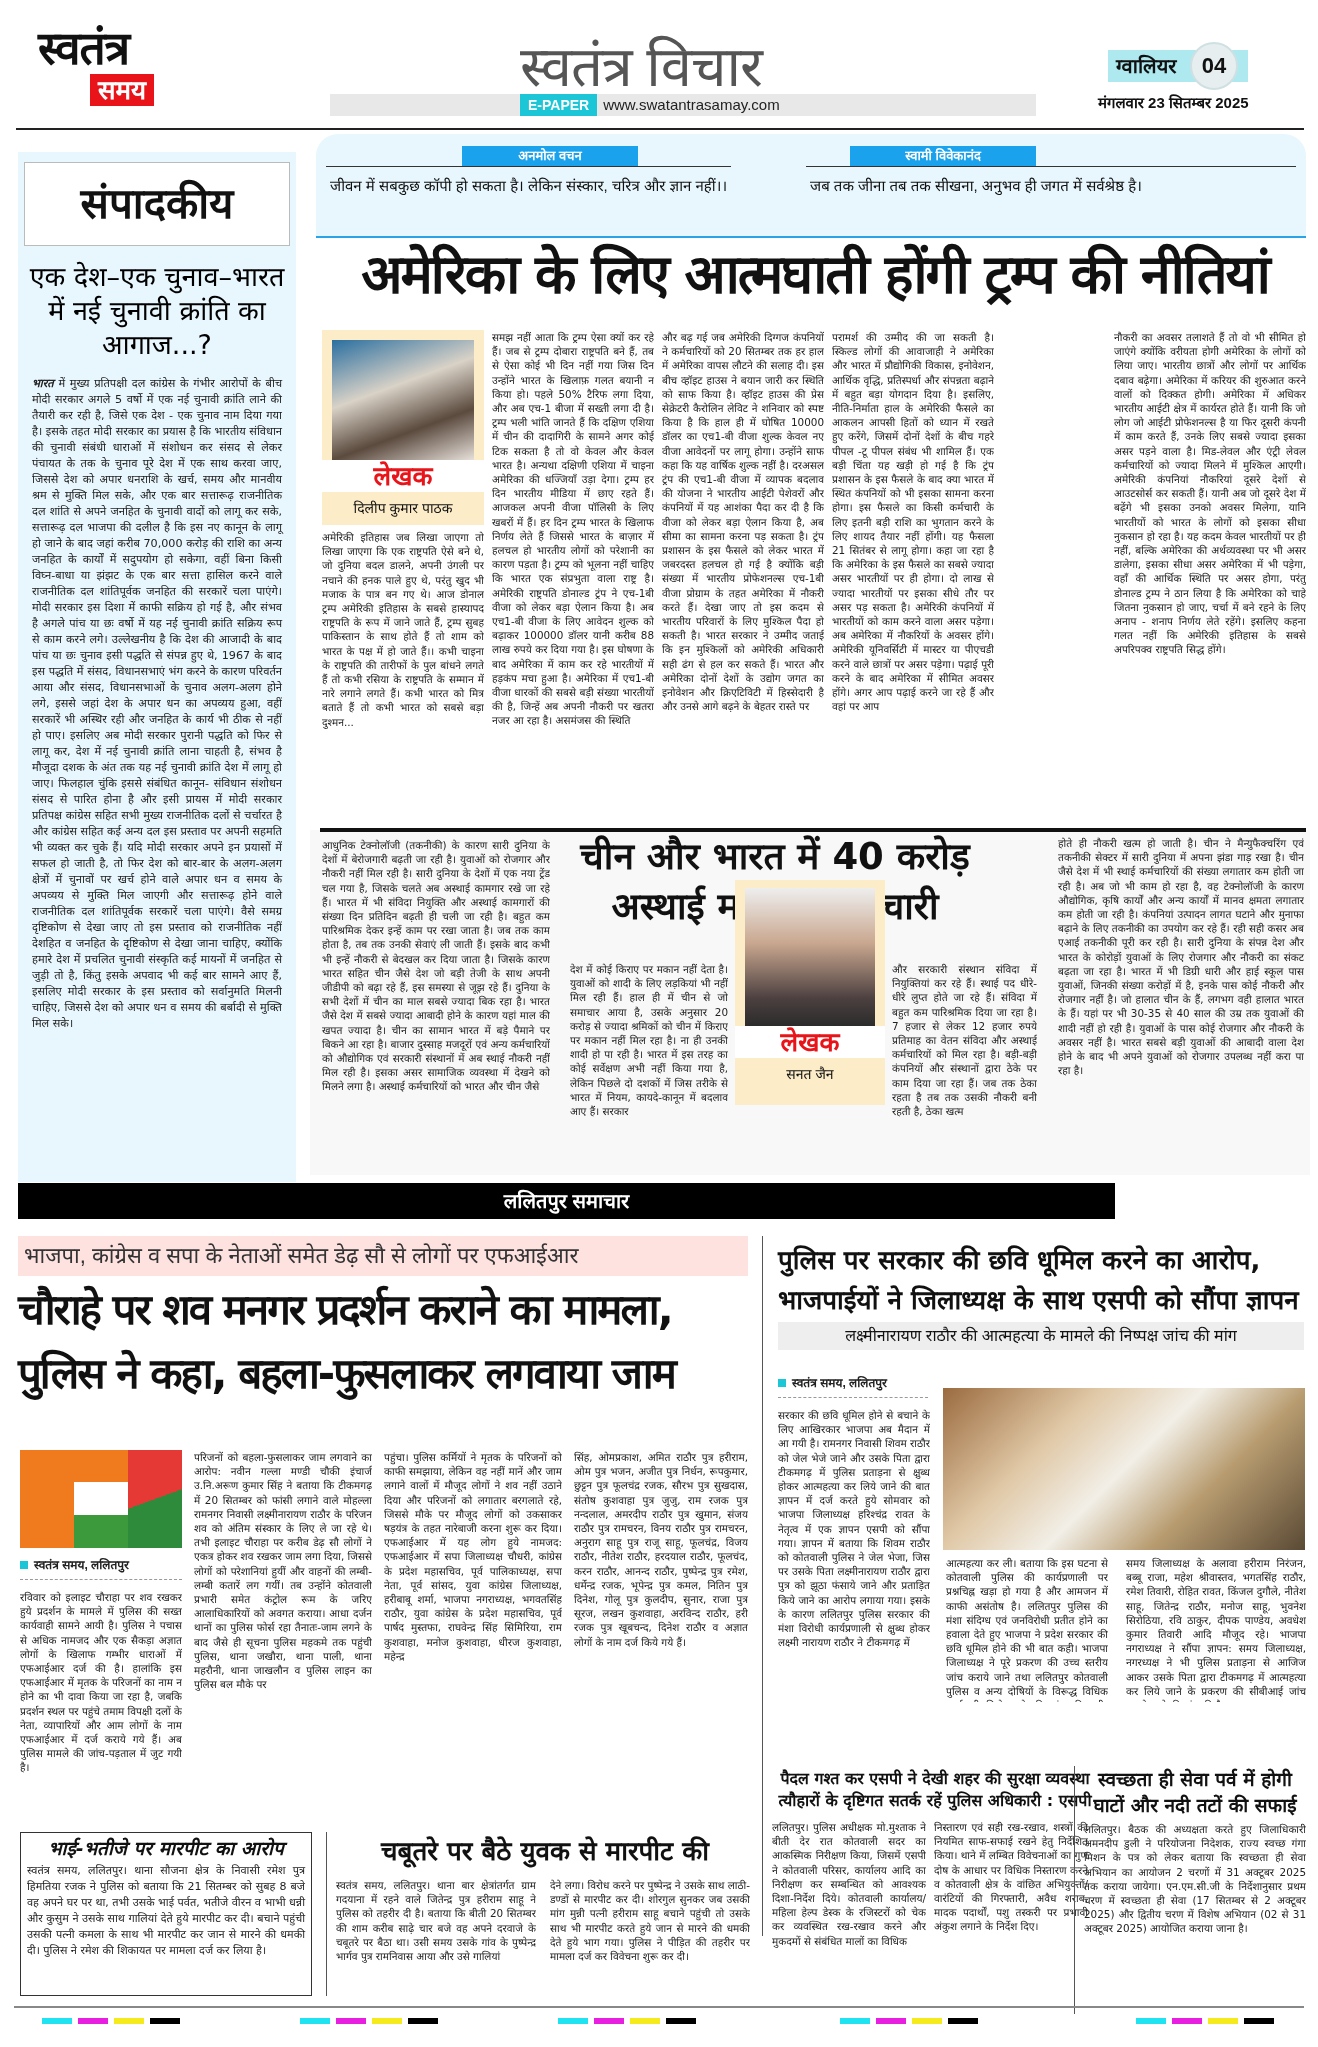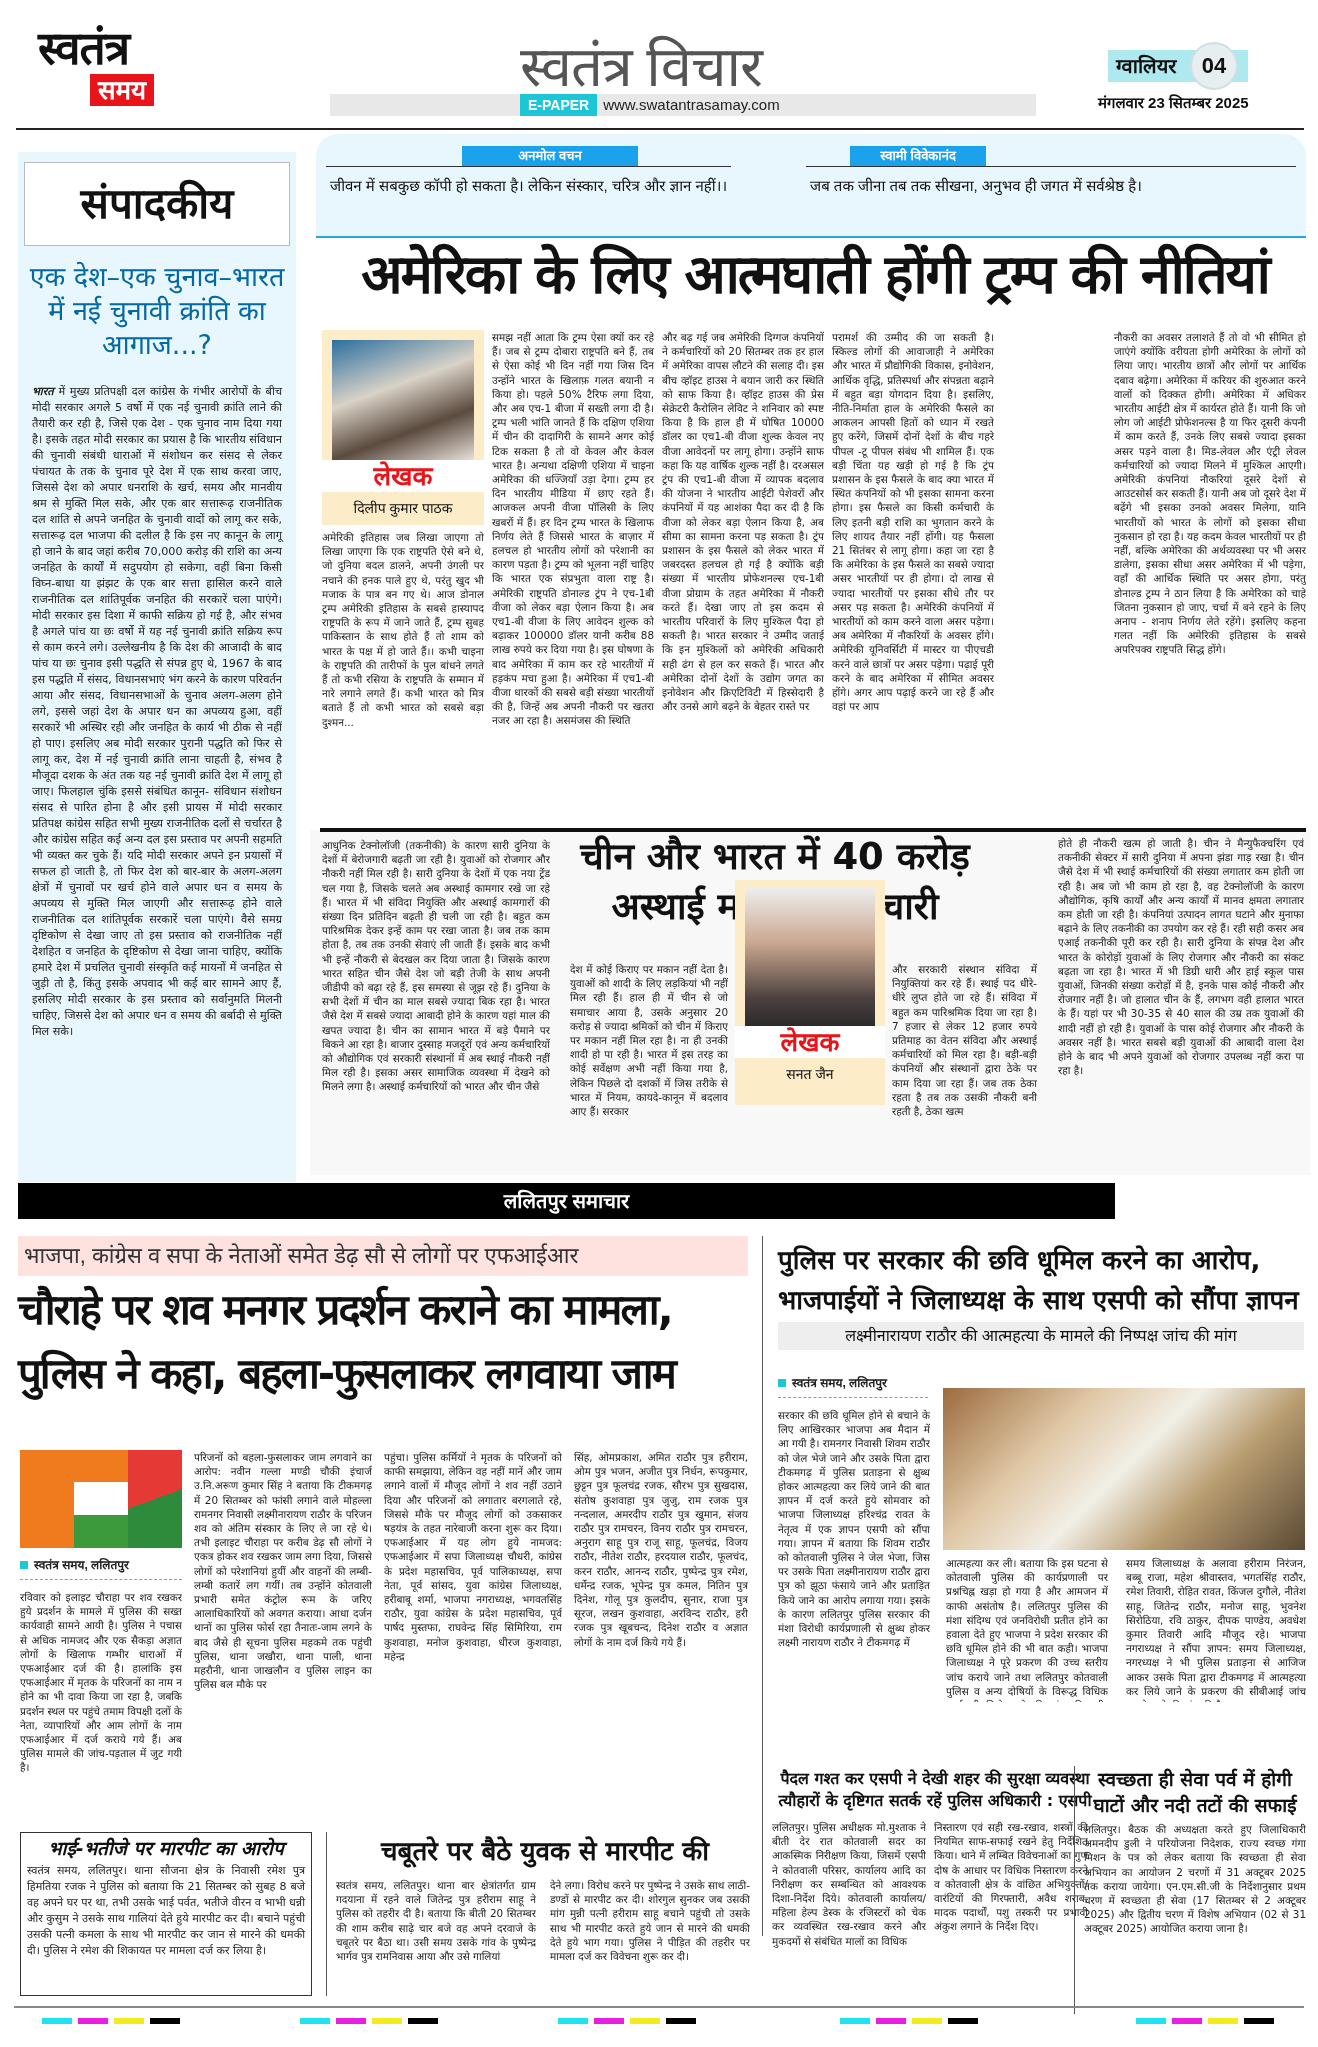--- a/index.html
+++ b/index.html
@@ -13,21 +13,21 @@
 .epaper{display:inline-block;background:#1dc6d6;color:#fff;font-size:14px;font-weight:bold;padding:2px 8px;margin-left:190px;line-height:18px}
 .weburl{display:inline-block;font-size:15px;color:#222;margin-left:6px}
 .city-box{left:1108px;top:50px;width:140px;height:32px;background:#aee9f0}
 .city-box span{font-weight:bold;font-size:20px;margin-left:8px;line-height:32px}
 .page-circ{left:1190px;top:42px;width:48px;height:48px;border-radius:50%;background:#e6eef0;border:2px solid #cfe0e3;font-weight:bold;font-size:22px;text-align:center;line-height:44px}
 .dateline{left:1098px;top:92px;font-size:15px;font-weight:bold}
 .mast-rule{left:16px;top:128px;width:1288px;height:2px;background:#222}
 
 .edit-col{left:18px;top:152px;width:278px;height:1030px;background:#e8f6fd}
 .edit-head{margin:10px 6px 0;height:84px;border:1px solid #bbb;background:#fff;font-size:42px;font-weight:bold;text-align:center;line-height:82px;font-family:"DejaVu Sans",sans-serif}
-.edit-sub{font-size:27px;text-align:center;line-height:34px;margin:14px 8px 22px;color:#0369a1;font-family:"DejaVu Sans",sans-serif}
+.edit-sub{font-size:27px;text-align:center;line-height:34px;margin:14px 8px 14px;color:#000000;font-family:"DejaVu Sans",sans-serif}
 .edit-body{font-size:11.2px;line-height:16px;padding:0 14px;text-align:justify;color:#222;font-family:"DejaVu Sans",sans-serif}
 
 .quote-wrap{left:316px;top:134px;width:990px;height:104px;background:#e7f7fd;border-radius:22px 22px 0 0;border-bottom:2px solid #2aa4e6}
 .qlabel{position:absolute;top:12px;height:20px;background:#1aa3ec;color:#fff;font-weight:bold;font-size:13px;text-align:center;line-height:20px}
 .qline{position:absolute;top:32px;height:1px;background:#333}
 .qtext{position:absolute;top:42px;font-size:15px;font-weight:normal;line-height:20px}
 
 .main-head{left:322px;top:240px;width:986px;font-size:54px;font-weight:bold;text-align:center;letter-spacing:-2px;font-family:"DejaVu Sans",sans-serif;line-height:70px}
 .author-box{left:322px;top:330px;width:162px;height:195px;background:#fcecc8}
 .photo{position:absolute;left:10px;top:10px;width:142px;height:120px;background:linear-gradient(160deg,#2a6fa0 0%,#d9d2c7 40%,#5b4a3e 70%,#e6e0da 100%)}
@@ -75,21 +75,21 @@
 <div class="abs edit-col">
   <div class="edit-head">संपादकीय</div>
   <div class="edit-sub">एक देश–एक चुनाव–भारत में नई चुनावी क्रांति का आगाज...?</div>
   <div class="edit-body"><b><i>भारत</i></b> <span>में मुख्य प्रतिपक्षी दल कांग्रेस के गंभीर आरोपों के बीच मोदी सरकार अगले 5 वर्षो में एक नई चुनावी क्रांति लाने की तैयारी कर रही है, जिसे एक देश - एक चुनाव नाम दिया गया है। इसके तहत मोदी सरकार का प्रयास है कि भारतीय संविधान की चुनावी संबंधी धाराओं में संशोधन कर संसद से लेकर पंचायत के तक के चुनाव पूरे देश में एक साथ करवा जाए, जिससे देश को अपार धनराशि के खर्च, समय और मानवीय श्रम से मुक्ति मिल सके, और एक बार सत्तारूढ़ राजनीतिक दल शांति से अपने जनहित के चुनावी वादों को लागू कर सके, सत्तारूढ़ दल भाजपा की दलील है कि इस नए कानून के लागू हो जाने के बाद जहां करीब 70,000 करोड़ की राशि का अन्य जनहित के कार्यों में सदुपयोग हो सकेगा, वहीं बिना किसी विघ्न-बाधा या झंझट के एक बार सत्ता हासिल करने वाले राजनीतिक दल शांतिपूर्वक जनहित की सरकारें चला पाएंगे। मोदी सरकार इस दिशा में काफी सक्रिय हो गई है, और संभव है अगले पांच या छः वर्षो में यह नई चुनावी क्रांति सक्रिय रूप से काम करने लगे। उल्लेखनीय है कि देश की आजादी के बाद पांच या छः चुनाव इसी पद्धति से संपन्न हुए थे, 1967 के बाद इस पद्धति में संसद, विधानसभाएं भंग करने के कारण परिवर्तन आया और संसद, विधानसभाओं के चुनाव अलग-अलग होने लगे, इससे जहां देश के अपार धन का अपव्यय हुआ, वहीं सरकारें भी अस्थिर रही और जनहित के कार्य भी ठीक से नहीं हो पाए। इसलिए अब मोदी सरकार पुरानी पद्धति को फिर से लागू कर, देश में नई चुनावी क्रांति लाना चाहती है, संभव है मौजूदा दशक के अंत तक यह नई चुनावी क्रांति देश में लागू हो जाए। फिलहाल चुंकि इससे संबंधित कानून- संविधान संशोधन संसद से पारित होना है और इसी प्रायस में मोदी सरकार प्रतिपक्ष कांग्रेस सहित सभी मुख्य राजनीतिक दलों से चर्चारत है और कांग्रेस सहित कई अन्य दल इस प्रस्ताव पर अपनी सहमति भी व्यक्त कर चुके हैं। यदि मोदी सरकार अपने इन प्रयासों में सफल हो जाती है, तो फिर देश को बार-बार के अलग-अलग क्षेत्रों में चुनावों पर खर्च होने वाले अपार धन व समय के अपव्यय से मुक्ति मिल जाएगी और सत्तारूढ़ होने वाले राजनीतिक दल शांतिपूर्वक सरकारें चला पाएंगे। वैसे समग्र दृष्टिकोण से देखा जाए तो इस प्रस्ताव को राजनीतिक नहीं देशहित व जनहित के दृष्टिकोण से देखा जाना चाहिए, क्योंकि हमारे देश में प्रचलित चुनावी संस्कृति कई मायनों में जनहित से जुड़ी तो है, किंतु इसके अपवाद भी कई बार सामने आए हैं, इसलिए मोदी सरकार के इस प्रस्ताव को सर्वानुमति मिलनी चाहिए, जिससे देश को अपार धन व समय की बर्बादी से मुक्ति मिल सके।</span></div>
 </div>
 
 <div class="abs quote-wrap">
   <div class="qlabel" style="left:146px;width:176px">अनमोल वचन</div>
   <div class="qline" style="left:10px;width:405px"></div>
   <div class="qtext" style="left:14px;width:400px">जीवन में सबकुछ कॉपी हो सकता है। लेकिन संस्कार, चरित्र और ज्ञान नहीं।।</div>
-  <div class="qlabel" style="left:534px;width:136px">स्वामी विवेकानंद</div>
+  <div class="qlabel" style="left:534px;width:186px">स्वामी विवेकानंद</div>
   <div class="qline" style="left:490px;width:490px"></div>
   <div class="qtext" style="left:494px;width:490px">जब तक जीना तब तक सीखना, अनुभव ही जगत में सर्वश्रेष्ठ है।</div>
 </div>
 
 <div class="abs main-head">अमेरिका के लिए आत्मघाती होंगी ट्रम्प की नीतियां</div>
 <div class="abs author-box">
   <div class="photo"></div>
   <div class="author-lbl">लेखक</div>
   <div class="author-name">दिलीप कुमार पाठक</div>
 </div>

